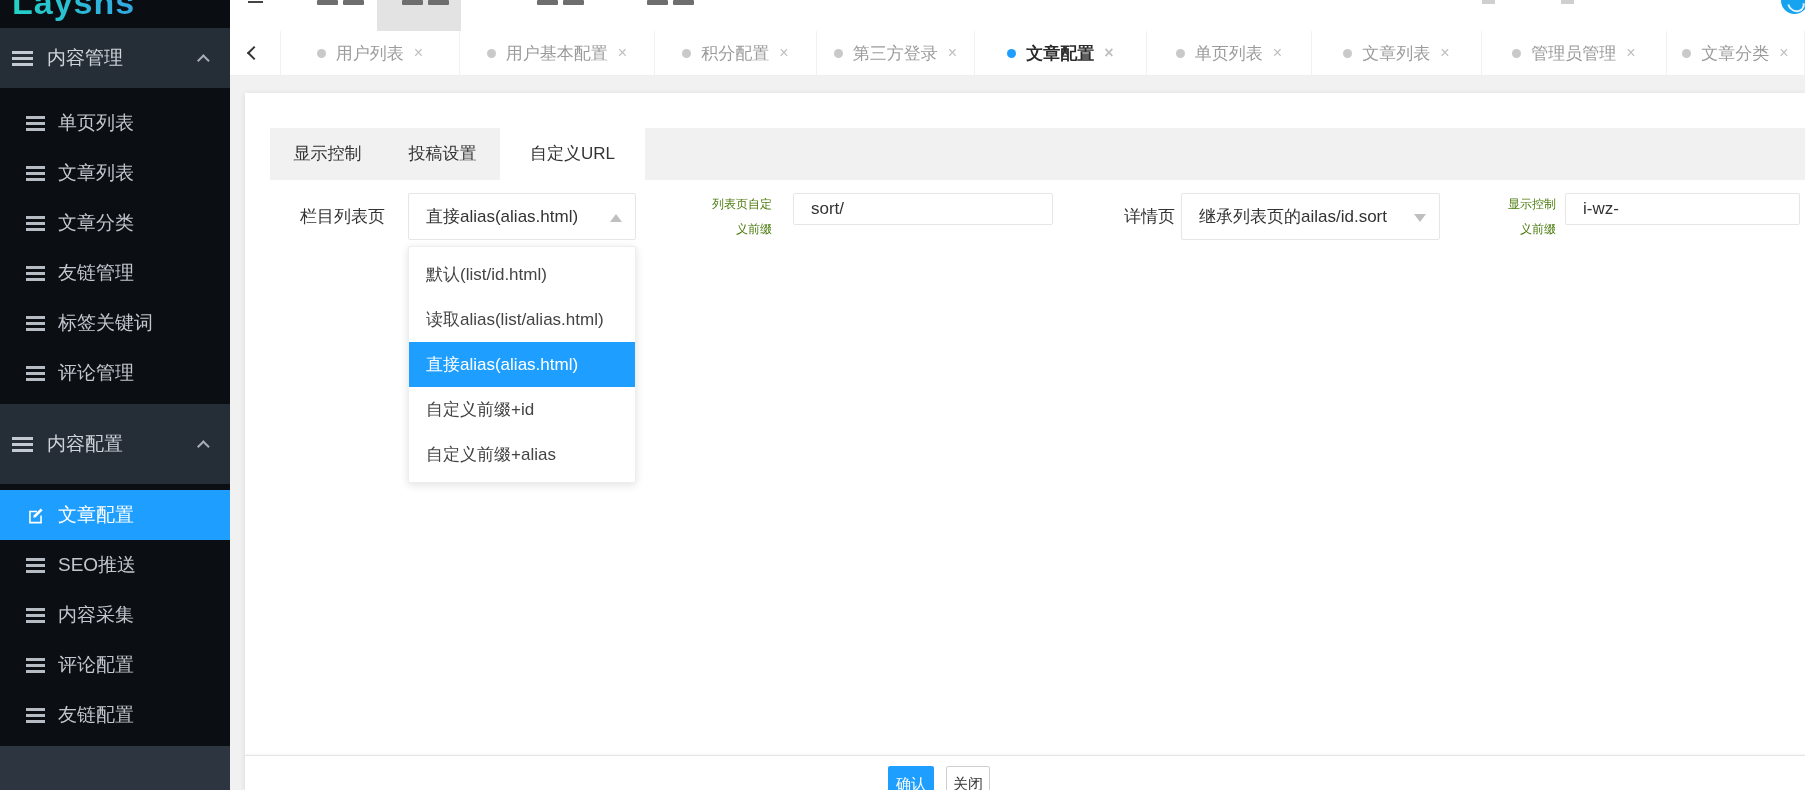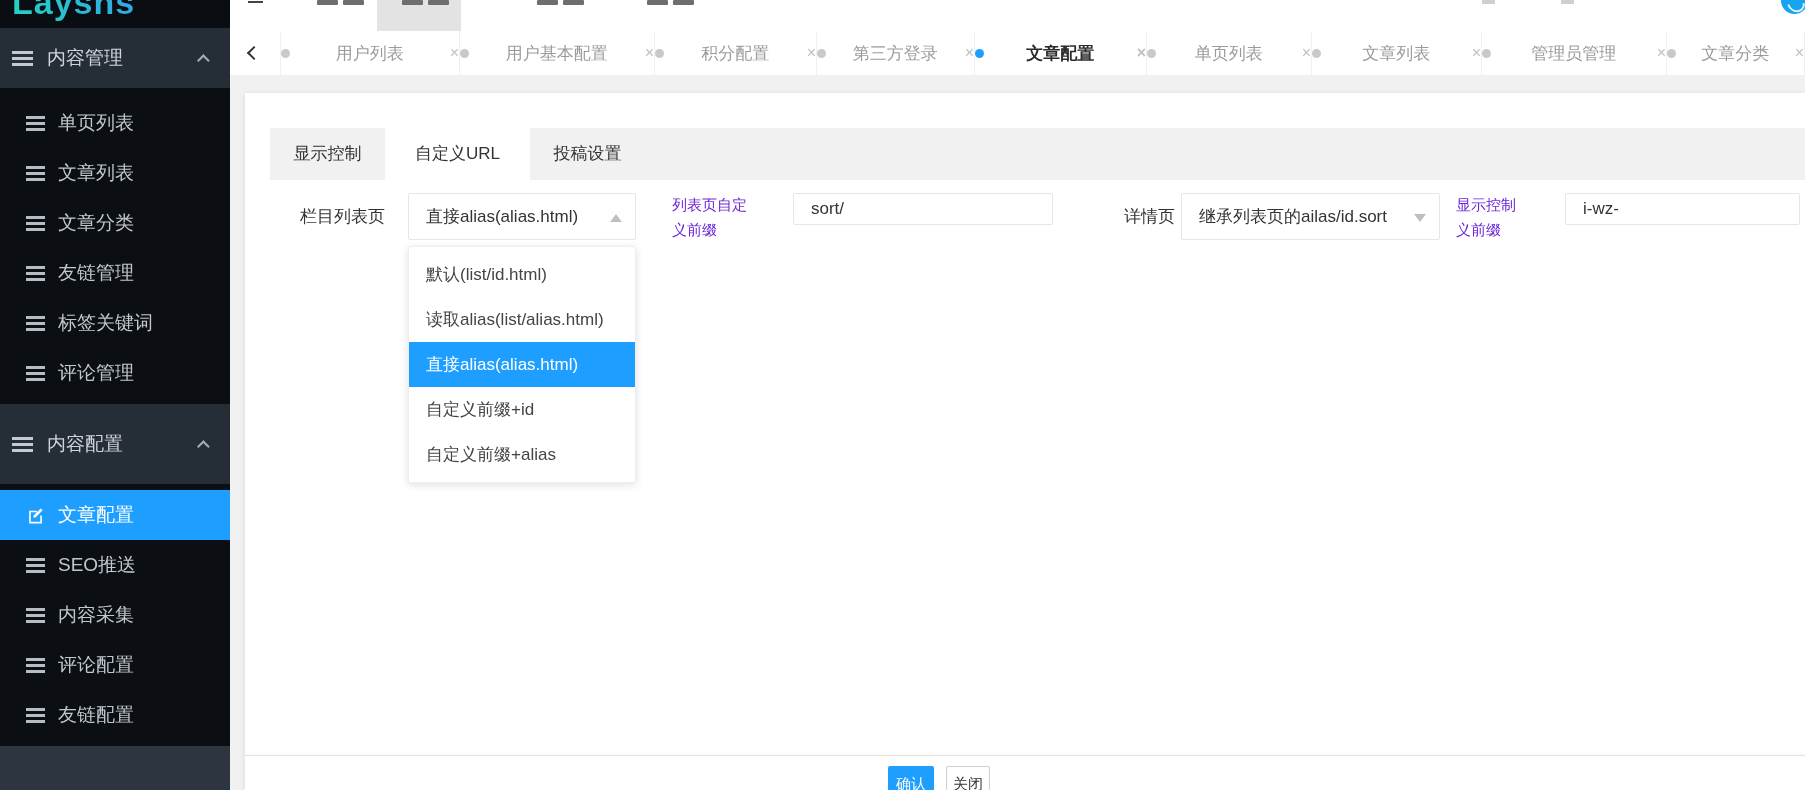--- a/index.html
+++ b/index.html
@@ -54,21 +54,21 @@
     border-top-color:transparent; border-left-color:transparent; transform:rotate(35deg); }
 
   
   .tabbar { height:45px; background:#fff; border-bottom:1px solid #efefef;
     display:flex; align-items:stretch; position:relative; }
   .tab-back { width:32px; margin-left:8px; display:flex; align-items:center;
     justify-content:center; cursor:pointer; }
   .tab-back i { width:10px; height:10px; border-left:2px solid #333;
     border-bottom:2px solid #333; transform:rotate(45deg); }
   .tabs { display:flex; margin-left:10px; }
-  .tab { display:flex; align-items:center; justify-content:space-between; gap:10px;
+  .tab { display:flex; align-items:center; justify-content:center; gap:10px;
     border-right:1px solid #f1f1f1; color:#9b9b9b; font-size:17px; cursor:pointer;
     flex:none; }
   .tab:first-child { border-left:1px solid #f1f1f1; }
   .tab .dot { width:9px; height:9px; border-radius:50%; background:#c9c9c9; flex:none; }
   .tab .x { color:#bfbfbf; font-size:16px; cursor:pointer; }
   .tab.active { color:#2b2b2b; font-weight:bold; }
   .tab.active .dot { background:#1E9FFF; }
 
   
   .page { position:relative; height:714px; background:#f1f1f1;padding-left:15px; }
@@ -76,22 +76,22 @@
     background:#fff; box-shadow:0 1px 6px rgba(0,0,0,.10); overflow:hidden; }
 
   .strip { position:absolute; left:25px; right:0; top:35px; height:52px;
     background:#f1f1f1; display:flex; }
   .ptab { height:52px; line-height:52px; padding:0 20px; font-size:17px;
     color:#333; cursor:pointer; flex:none; min-width:115px; text-align:center; }
   .ptab.active { background:#fff; }
 
   .flabel { position:absolute; top:100px; height:47px; line-height:47px;
     font-size:17px; color:#333; text-align:right; }
-  .flabel2 { position:absolute; top:99px; font-size:15px; color:#6d28d9;
-    text-align:left; line-height:25px; }
+  .flabel2 { position:absolute; top:99px; font-size:12px; color:#4d7c0f;
+    text-align:right; line-height:25px; }
   .fselect { position:absolute; top:100px; height:47px; background:#fff;
     border:1px solid #e6e6e6; border-radius:2px; line-height:45px; font-size:17px;
     color:#333; padding-left:17px; cursor:pointer; }
   .tri-up { position:absolute; right:13px; top:20px; width:0; height:0;
     border-left:6px solid transparent; border-right:6px solid transparent;
     border-bottom:8px solid #bfbfbf; }
   .tri-dn { position:absolute; right:13px; top:20px; width:0; height:0;
     border-left:6px solid transparent; border-right:6px solid transparent;
     border-top:8px solid #bfbfbf; }
   .finput { position:absolute; top:100px; height:32px; background:#fff;
@@ -256,22 +256,22 @@
         <span class="x">×</span>
       </div>
     </div>
   </div>
 
   <div class="page">
     <div class="card">
 
       <div class="strip">
         <div class="ptab">显示控制</div>
+        <div class="ptab">投稿设置</div>
         <div class="ptab active" style="min-width:145px">自定义URL</div>
-        <div class="ptab">投稿设置</div>
       </div>
 
       <div class="flabel" style="left:20px;width:120px">栏目列表页</div>
 
       <div class="fselect" style="left:163px;width:228px">
         <span>直接alias(alias.html)</span>
         <i class="tri-up"></i>
       </div>
 
       <div class="dropdown">

